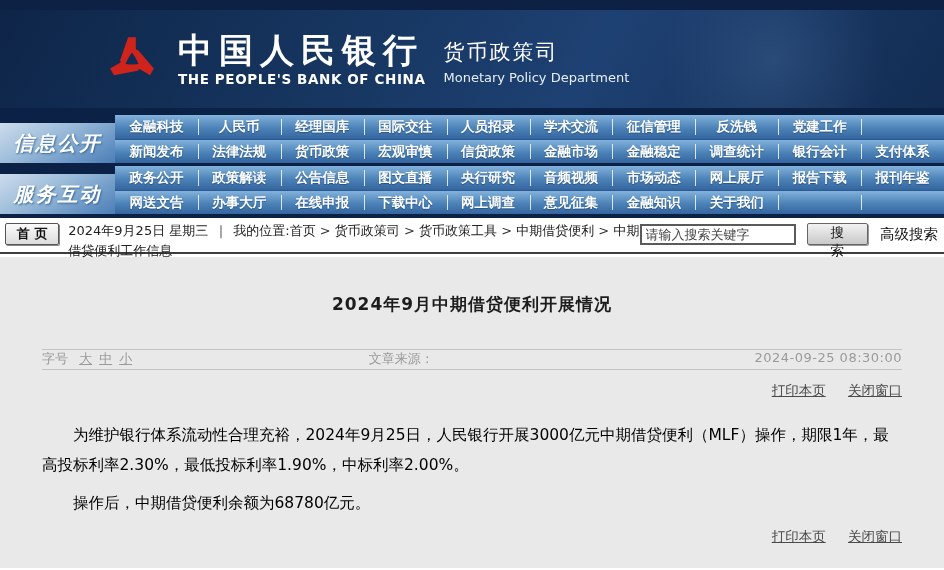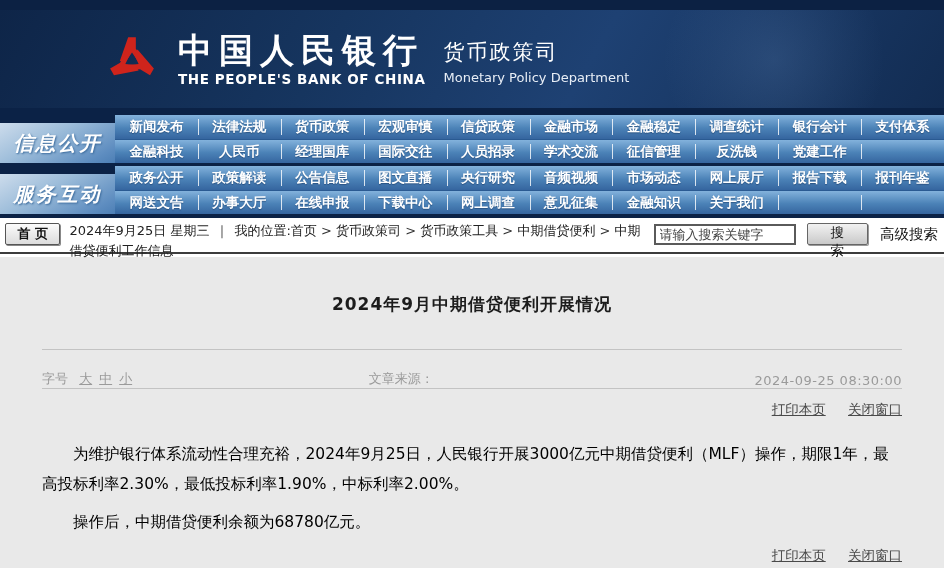--- a/index.html
+++ b/index.html
@@ -46,35 +46,35 @@
   .crumbbar { height:36px; background:#fff; border-bottom:2px solid #3c3c3c;
               display:flex; align-items:flex-start; padding:3px 6px 0 5px; }
   .home-btn { width:58px; height:22px; margin-top:2px; font-size:13px; font-weight:bold; color:#111;
               background:linear-gradient(#fbfbfb,#dcdcdc); border:1px solid #555; border-radius:2px;
               box-shadow:1px 1px 0 #888; cursor:pointer; font-family:inherit; }
   .crumbtext { margin-left:9px; width:612px; font-size:13px; line-height:20px; color:#222; }
   .crumbtext .sep { margin:0 2px; }
   .crumbtext .gt { color:#333; }
   .crumbtext span[data-interactable="true"] { cursor:pointer; }
   .searchwrap { margin-left:auto; display:flex; align-items:center; margin-top:2px; }
-  .search-input { width:142px; height:21px; border:2px solid #5a5a5a; font-size:13px; padding:1px 4px;
+  .search-input { width:156px; height:21px; border:2px solid #5a5a5a; font-size:13px; padding:1px 4px;
               font-family:inherit; color:#222; background:#fff; }
   .search-input::placeholder { color:#444; opacity:1; }
   .search-btn { margin-left:11px; height:22px; padding:0 23px; font-size:13.5px; color:#111;
               background:linear-gradient(#f2f2f2,#c9c9c9); border:1px solid #666; border-radius:2px;
               box-shadow:1px 1px 0 #999; cursor:pointer; font-family:inherit; }
   .advlink { margin-left:12px; font-size:14.5px; color:#111; cursor:pointer; white-space:nowrap; }
 
   
   .gap { height:3px; background:#fff; }
   .content { height:311px; background:#e9e9e9; }
   .art-title { text-align:center; padding-top:36px; font-size:17px; font-weight:bold; color:#1c1c1c;
                letter-spacing:1px; }
-  .metarow { margin:33px 42px 0 42px; height:40px; border-top:1px solid #c3c3c3; border-bottom:1px solid #c3c3c3;
-             display:flex; align-items:flex-end; color:#9a9a9a; font-size:13px; }
+  .metarow { margin:33px 42px 0 42px; height:21px; border-top:1px solid #c3c3c3; border-bottom:1px solid #c3c3c3;
+             display:flex; align-items:flex-start; color:#9a9a9a; font-size:13px; }
   .fontsize { width:38%; }
   .fslink { text-decoration:underline; margin-left:7px; color:#9a9a9a; cursor:pointer; }
   .source { flex:1; }
   .datetime { text-align:right; letter-spacing:.5px; }
   .linksrow { margin:12px 42px 0 42px; text-align:right; font-size:13.5px; }
   .linksrow a { color:#4a4a4a; text-decoration:underline; margin-left:18px; cursor:pointer; }
   .artbody { margin:20px 42px 0 42px; font-size:15.5px; color:#000; }
   .artbody p { text-indent:2em; line-height:30px; margin-bottom:8px; }
   .linksrow.bottom { margin-top:10px; }
 </style>
@@ -101,43 +101,43 @@
     <div class="dept-cn" data-interactable="false">货币政策司</div>
     <div class="dept-en" data-interactable="false">Monetary Policy Department</div>
   </div>
 </header>
 
 <nav id="mainnav" data-interactable="false">
     <div class="nav-section" data-interactable="false">
       <div class="sec-label" data-interactable="true">信息公开</div>
       <div class="sec-rows" data-interactable="false">
         <div class="nav-row" data-interactable="false">
+          <div class="nav-cell" data-interactable="true">金融科技</div>
+          <div class="nav-cell" data-interactable="true">人民币</div>
+          <div class="nav-cell" data-interactable="true">经理国库</div>
+          <div class="nav-cell" data-interactable="true">国际交往</div>
+          <div class="nav-cell" data-interactable="true">人员招录</div>
+          <div class="nav-cell" data-interactable="true">学术交流</div>
+          <div class="nav-cell" data-interactable="true">征信管理</div>
+          <div class="nav-cell" data-interactable="true">反洗钱</div>
+          <div class="nav-cell" data-interactable="true">党建工作</div>
+          <div class="nav-cell empty" data-interactable="false"></div>
+        </div>
+        <div class="nav-row" data-interactable="false">
           <div class="nav-cell" data-interactable="true">新闻发布</div>
           <div class="nav-cell" data-interactable="true">法律法规</div>
           <div class="nav-cell" data-interactable="true">货币政策</div>
           <div class="nav-cell" data-interactable="true">宏观审慎</div>
           <div class="nav-cell" data-interactable="true">信贷政策</div>
           <div class="nav-cell" data-interactable="true">金融市场</div>
           <div class="nav-cell" data-interactable="true">金融稳定</div>
           <div class="nav-cell" data-interactable="true">调查统计</div>
           <div class="nav-cell" data-interactable="true">银行会计</div>
           <div class="nav-cell" data-interactable="true">支付体系</div>
         </div>
-        <div class="nav-row" data-interactable="false">
-          <div class="nav-cell" data-interactable="true">金融科技</div>
-          <div class="nav-cell" data-interactable="true">人民币</div>
-          <div class="nav-cell" data-interactable="true">经理国库</div>
-          <div class="nav-cell" data-interactable="true">国际交往</div>
-          <div class="nav-cell" data-interactable="true">人员招录</div>
-          <div class="nav-cell" data-interactable="true">学术交流</div>
-          <div class="nav-cell" data-interactable="true">征信管理</div>
-          <div class="nav-cell" data-interactable="true">反洗钱</div>
-          <div class="nav-cell" data-interactable="true">党建工作</div>
-          <div class="nav-cell empty" data-interactable="false"></div>
-        </div>
       </div>
     </div>
     <div class="nav-section" data-interactable="false">
       <div class="sec-label" data-interactable="true">服务互动</div>
       <div class="sec-rows" data-interactable="false">
         <div class="nav-row" data-interactable="false">
           <div class="nav-cell" data-interactable="true">政务公开</div>
           <div class="nav-cell" data-interactable="true">政策解读</div>
           <div class="nav-cell" data-interactable="true">公告信息</div>
           <div class="nav-cell" data-interactable="true">图文直播</div>

